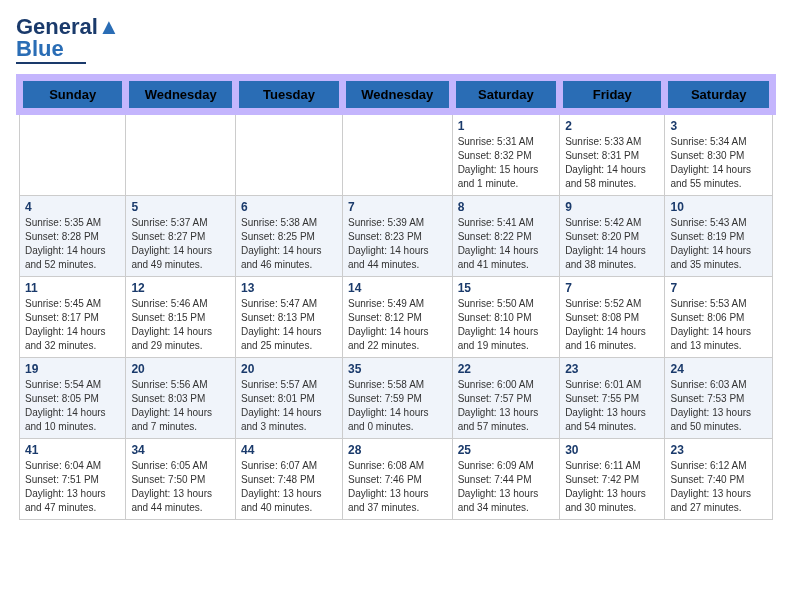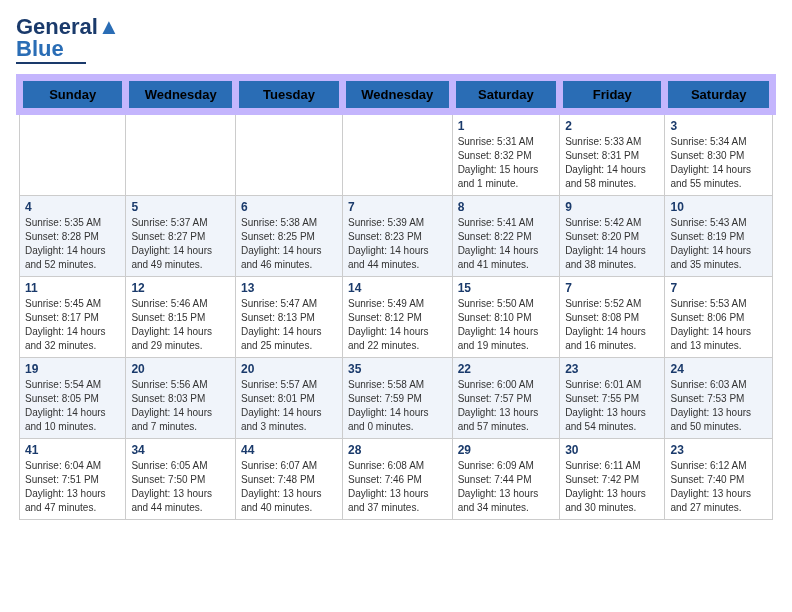--- a/index.html
+++ b/index.html
@@ -184,21 +184,21 @@
       </tr>
       <tr>
         <td><span class="day-num">41</span>
         <span class="day-info">Sunrise: 6:04 AM<br>Sunset: 7:51 PM<br>Daylight: 13 hours and 47 minutes.</span></td>
         <td><span class="day-num">34</span>
         <span class="day-info">Sunrise: 6:05 AM<br>Sunset: 7:50 PM<br>Daylight: 13 hours and 44 minutes.</span></td>
         <td><span class="day-num">44</span>
         <span class="day-info">Sunrise: 6:07 AM<br>Sunset: 7:48 PM<br>Daylight: 13 hours and 40 minutes.</span></td>
         <td><span class="day-num">28</span>
         <span class="day-info">Sunrise: 6:08 AM<br>Sunset: 7:46 PM<br>Daylight: 13 hours and 37 minutes.</span></td>
-        <td><span class="day-num">29</span>
+        <td><span class="day-num">25</span>
         <span class="day-info">Sunrise: 6:09 AM<br>Sunset: 7:44 PM<br>Daylight: 13 hours and 34 minutes.</span></td>
         <td><span class="day-num">30</span>
         <span class="day-info">Sunrise: 6:11 AM<br>Sunset: 7:42 PM<br>Daylight: 13 hours and 30 minutes.</span></td>
         <td><span class="day-num">23</span>
         <span class="day-info">Sunrise: 6:12 AM<br>Sunset: 7:40 PM<br>Daylight: 13 hours and 27 minutes.</span></td>
       </tr>
     </tbody>
 </table>
 
 </body></html>

